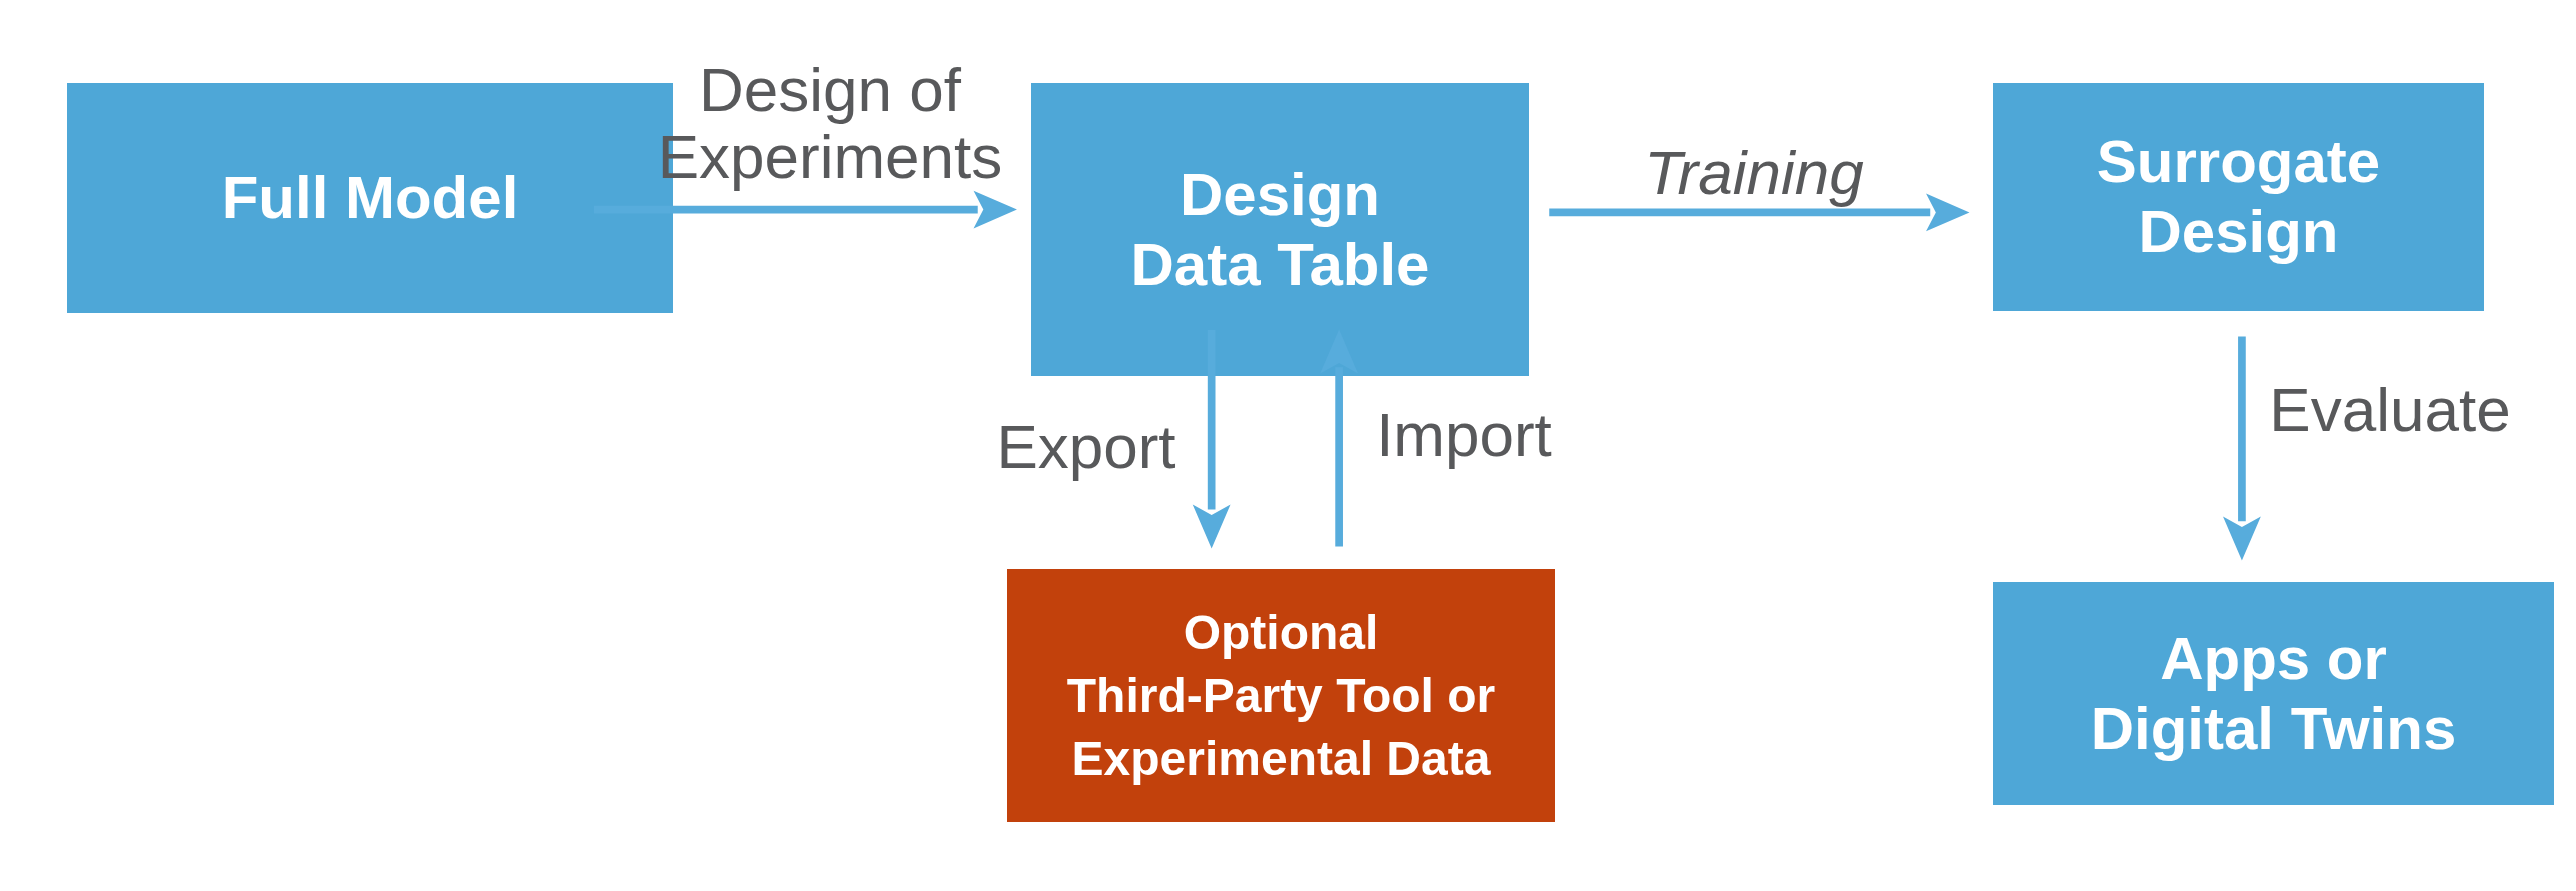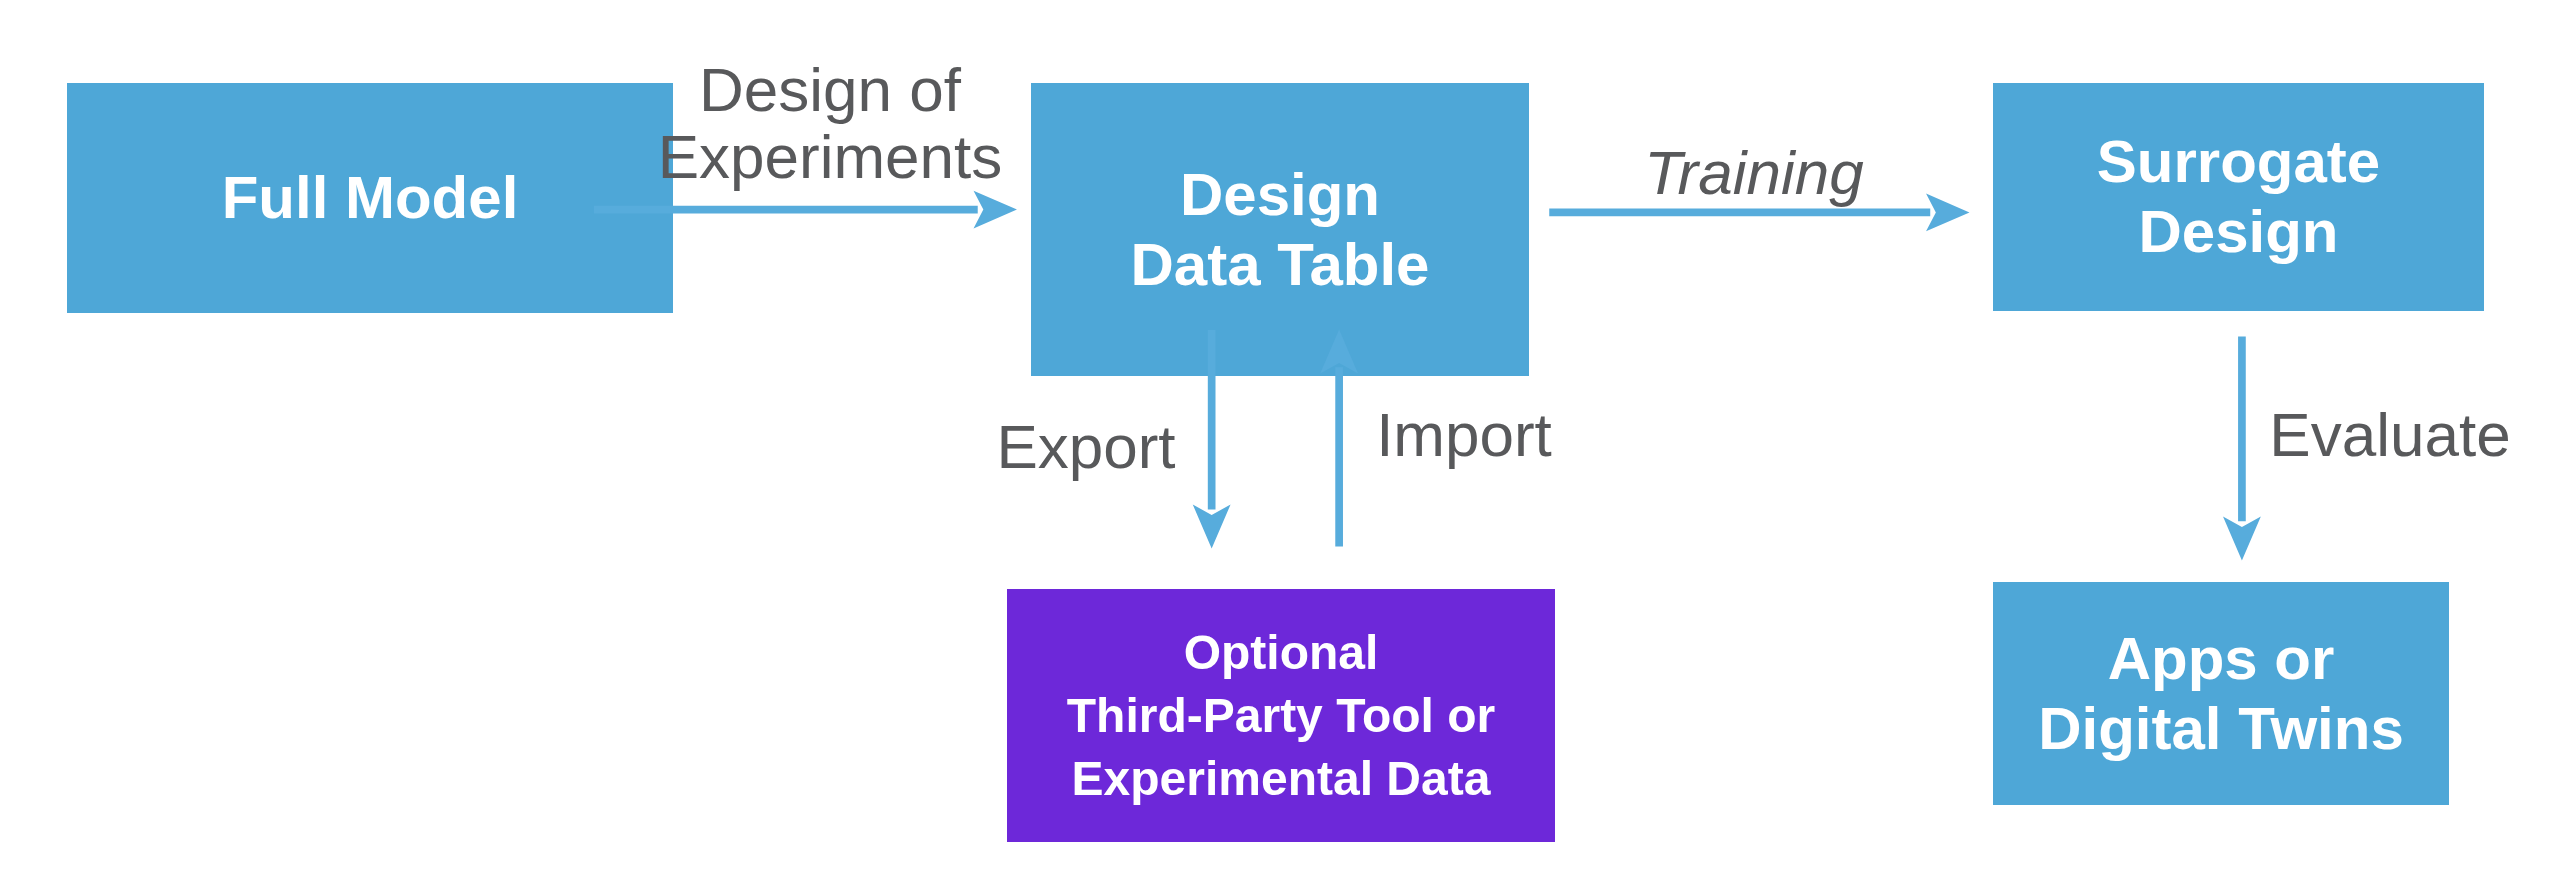--- a/index.html
+++ b/index.html
@@ -18,21 +18,21 @@
   .node {
     position: absolute;
     display: flex;
     align-items: center;
     justify-content: center;
     text-align: center;
     color: #FFFFFF;
     font-weight: bold;
   }
   .node.light { background: #4EA7D7; }
-  .node.dark  { background: #6d28d9; margin-top: 20px; }
+  .node.dark  { background: #c2410c; }
   .node-label { font-size: 60px; line-height: 70px; }
   .node.dark .node-label { font-size: 48px; line-height: 63px; }
   .edge-label {
     position: absolute;
     transform: translate(-50%, -50%);
     color: #58595B;
     font-size: 62px;
     line-height: 67px;
     text-align: center;
     white-space: nowrap;
@@ -66,21 +66,21 @@
     </div>
   </div>
 
   <div class="node light" style="left:1993px; top:83px; width:491px; height:228px;">
     <div class="node-label">
       <div>Surrogate</div>
       <div>Design</div>
     </div>
   </div>
 
-  <div class="node light" style="left:1993px; top:582px; width:456px; height:223px;">
+  <div class="node light" style="left:1993px; top:582px; width:561px; height:223px;">
     <div class="node-label">
       <div>Apps or</div>
       <div>Digital Twins</div>
     </div>
   </div>
 
   <div class="node dark" style="left:1007px; top:569px; width:548px; height:253px;">
     <div class="node-label">
       <div>Optional</div>
       <div>Third-Party Tool or</div>
@@ -92,21 +92,21 @@
     <div>Design of</div>
     <div>Experiments</div>
   </div>
 
   <div class="edge-label" style="left:1754px; top:172px;font-style:italic;">Training</div>
 
   <div class="edge-label" style="left:1086px; top:422px;margin-top:24px;">Export</div>
 
   <div class="edge-label" style="left:1464px; top:434px;text-align:center;">Import</div>
 
-  <div class="edge-label" style="left:2390px; top:434px;">Evaluate</div>
+  <div class="edge-label" style="left:2390px; top:409px;">Evaluate</div>
 
   <svg id="arrow-layer" viewBox="0 0 3678 1273" xmlns="http://www.w3.org/2000/svg">
 
     <g>
       <line class="arrow-shaft" x1="848" y1="299" x2="1396" y2="299"></line>
       <path class="arrow-head" d="M 1452 299 L 1390 272 L 1404 299 L 1390 326 Z"></path>
     </g>
 
     <g>
       <line class="arrow-shaft" x1="2212" y1="303" x2="2756" y2="303"></line>

